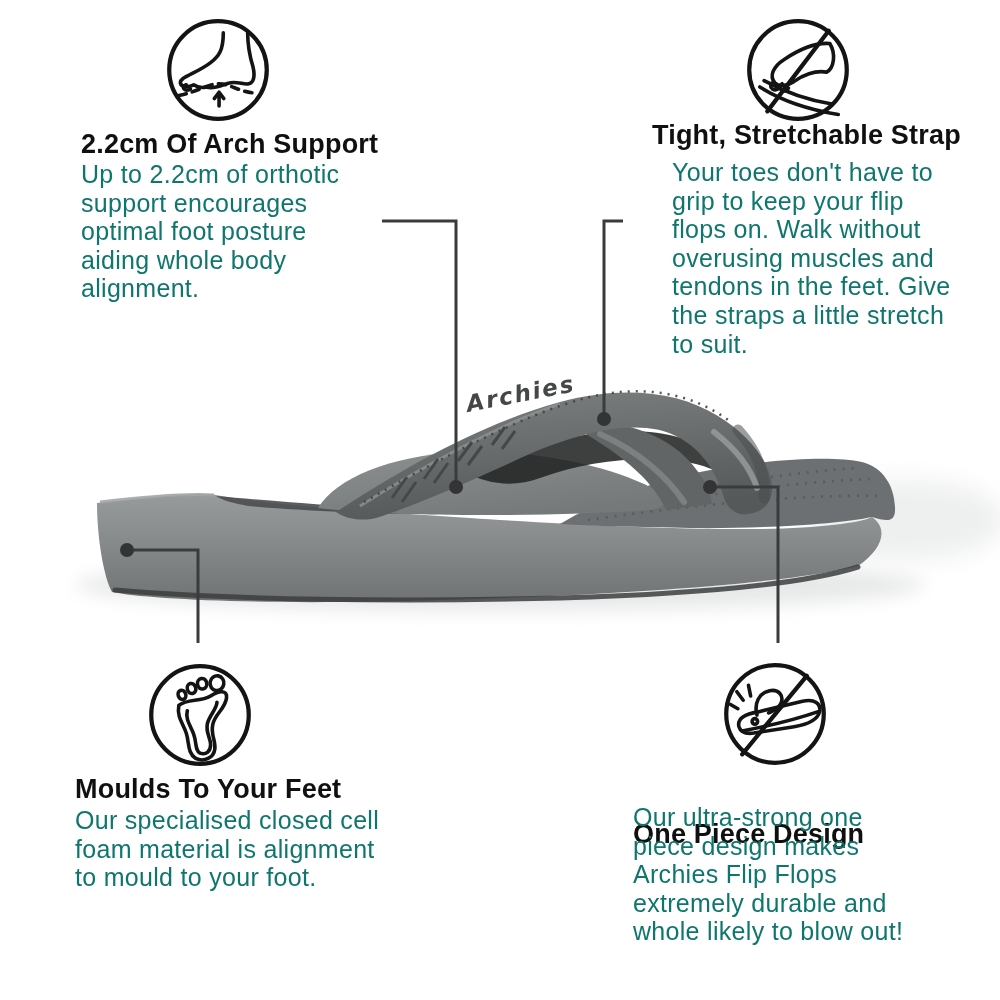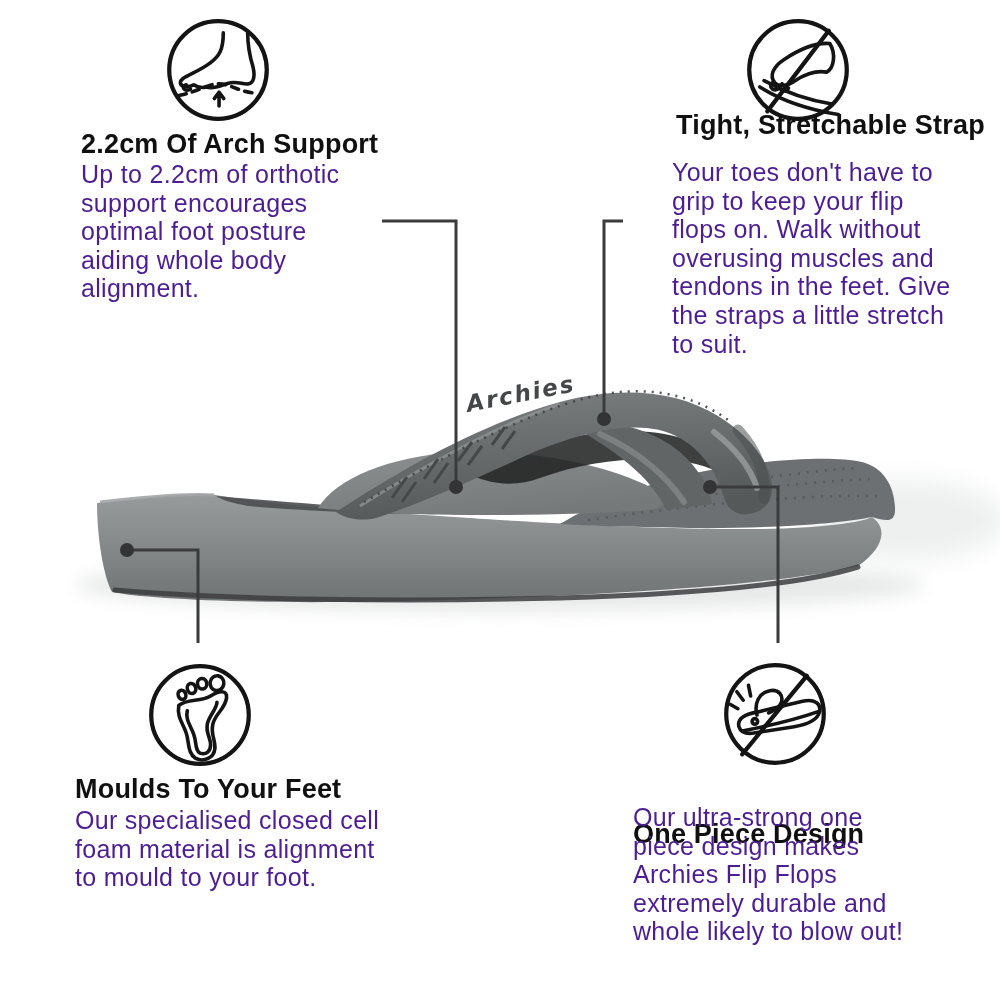--- a/index.html
+++ b/index.html
@@ -8,21 +8,21 @@
     font-family:"Liberation Sans","DejaVu Sans",sans-serif;overflow:hidden;
   }
   .scene{position:absolute;left:0;top:0;width:1000px;height:1000px;}
   .callout{position:absolute;}
   .icon-circle{position:absolute;width:106px;height:106px;}
   .co-title{
     position:absolute;margin:0;font-size:27px;font-weight:700;color:#101010;
     letter-spacing:.2px;line-height:1.15;white-space:pre;
   }
   .co-body{
-    position:absolute;margin:0;font-size:25px;font-weight:400;color:#4c1d95;
+    position:absolute;margin:0;font-size:25px;font-weight:400;color:#0f766e;
     letter-spacing:.3px;line-height:28.6px;white-space:pre;
   }
   .conn{stroke:#3a3b3d;stroke-width:3;fill:none;}
   .conn-dot{fill:#323436;stroke:none;}
   .ic{stroke:#141414;fill:none;stroke-width:4;stroke-linecap:round;stroke-linejoin:round;}
   .ic-thin{stroke:#141414;fill:none;stroke-width:3.4;stroke-linecap:round;stroke-linejoin:round;}
 </style>
 </head>
 <body>
 
@@ -165,21 +165,21 @@
   <div class="callout">
     <svg class="icon-circle" style="left:745px;top:17px;" viewBox="0 0 100 100">
       <circle class="ic" cx="50" cy="50" r="46"></circle>
       <path class="ic-thin" d="M14,66 C36,80 64,88 88,92" stroke-width="4.5"></path>
       <path class="ic-thin" d="M18,60 C40,72 62,79 82,82"></path>
       <path class="ic-thin" d="M28,62 C23,56 26,47 37,40 C52,30 68,24 80,25 C86,35 84,48 77,52 C66,50 54,55 46,61 C40,65 32,66 28,62 Z"></path>
       <path class="ic-thin" d="M27,61 q-5,4 -1,7 q4,2 7,-2"></path>
       <path class="ic-thin" d="M35,63 q-4,4 0,6 q4,2 6,-2"></path>
       <path class="ic" d="M79,13 L21,89"></path>
     </svg>
-    <h2 class="co-title" style="left:652px;top:110px;margin-left:24px;">Tight, Stretchable Strap</h2>
+    <h2 class="co-title" style="left:652px;top:120px;">Tight, Stretchable Strap</h2>
     <p class="co-body" style="left:672px;top:158px;">Your toes don't have to
 grip to keep your flip
 flops on. Walk without
 overusing muscles and
 tendons in the feet. Give
 the straps a little stretch
 to suit.</p>
   </div>
 
   <div class="callout">

